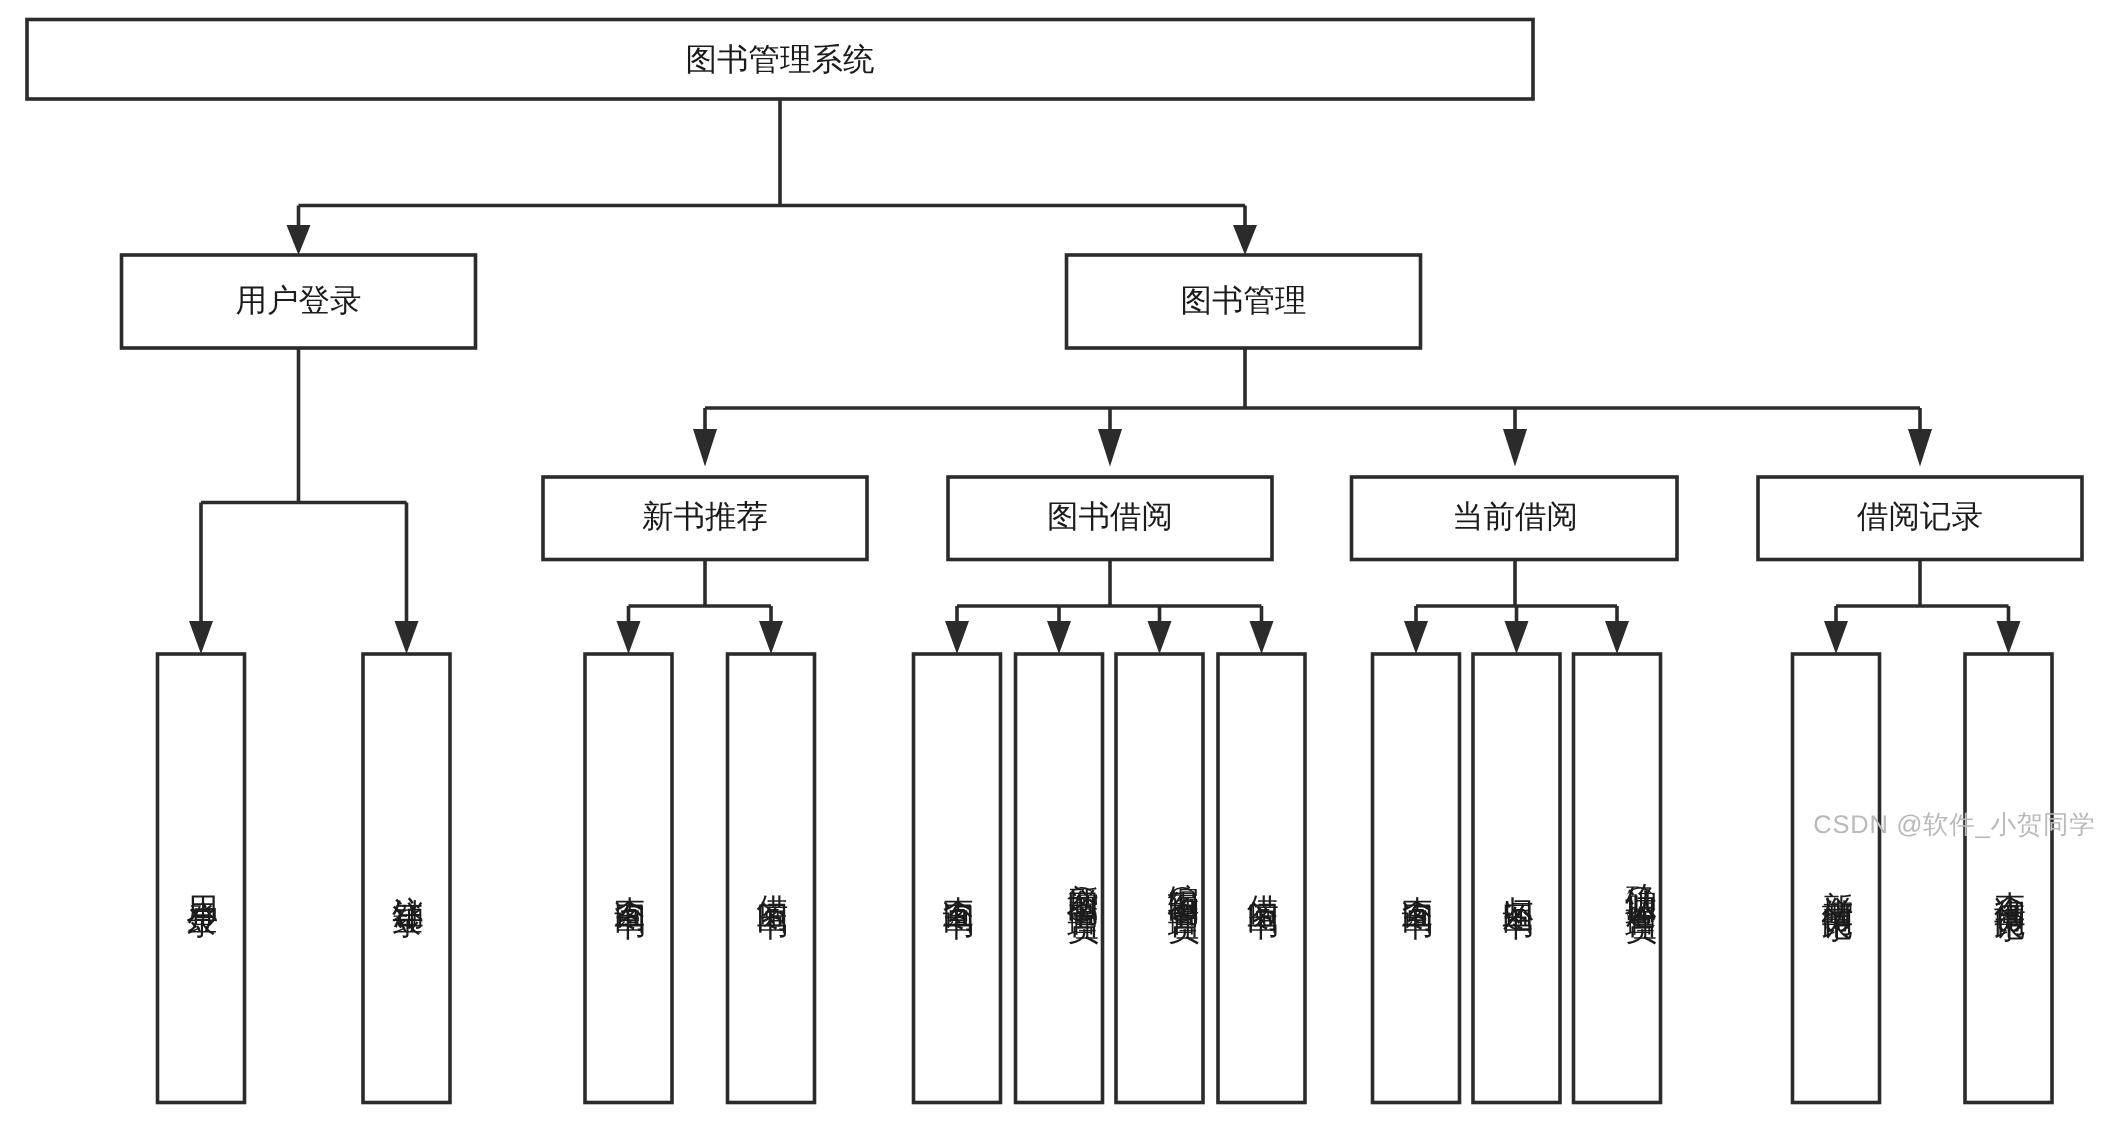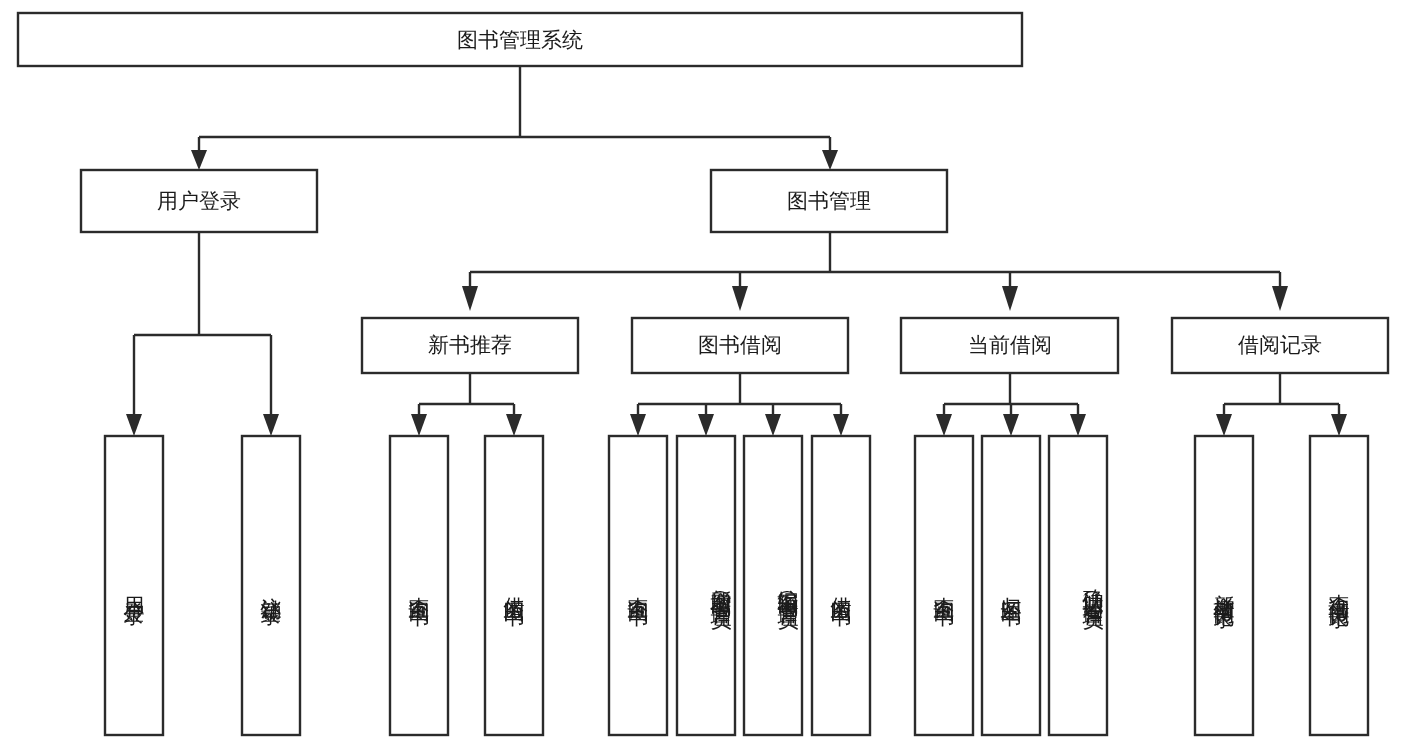--- a/index.html
+++ b/index.html
@@ -219,13 +219,14 @@
   <div class="vlabel-wrap" style="left:744px; top:440px; width:58px; height:291px; align-items:flex-start;">编辑图书（管理员）</div>
   <div class="vlabel-wrap" style="left:812px; top:436px; width:58px; height:299px;">借阅图书</div>
 
   <div class="vlabel-wrap" style="left:915px; top:436px; width:58px; height:299px;">查询图书</div>
   <div class="vlabel-wrap" style="left:982px; top:436px; width:58px; height:299px;">归还图书</div>
   <div class="vlabel-wrap" style="left:1049px; top:440px; width:58px; height:291px; align-items:flex-start;">确认归还（管理员）</div>
 
   <div class="vlabel-wrap" style="left:1195px; top:436px; width:58px; height:299px;">新增借阅记录</div>
   <div class="vlabel-wrap" style="left:1310px; top:436px; width:58px; height:299px;">查询借阅记录</div>
 
+  <div class="watermark">CSDN @软件_小贺同学</div>
 </div>
 
 </body></html>

